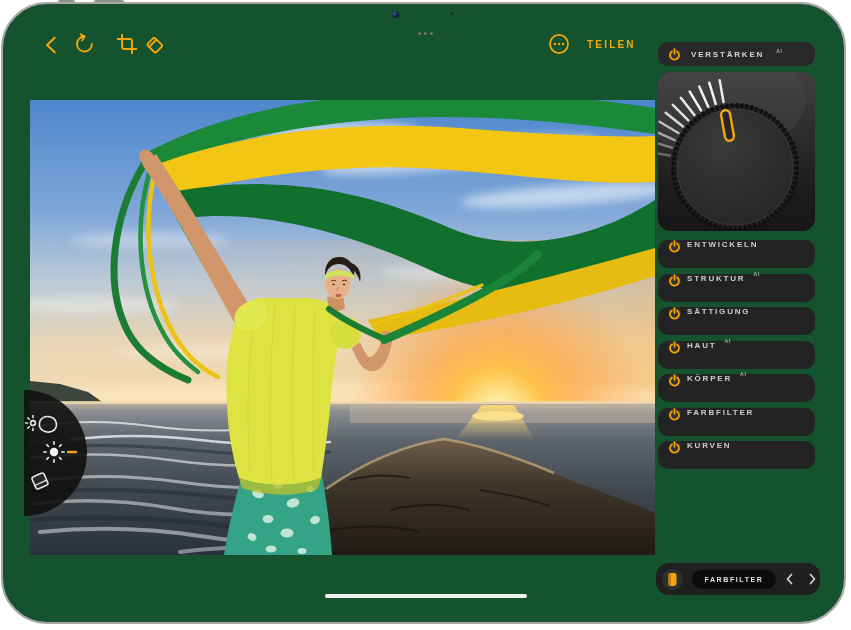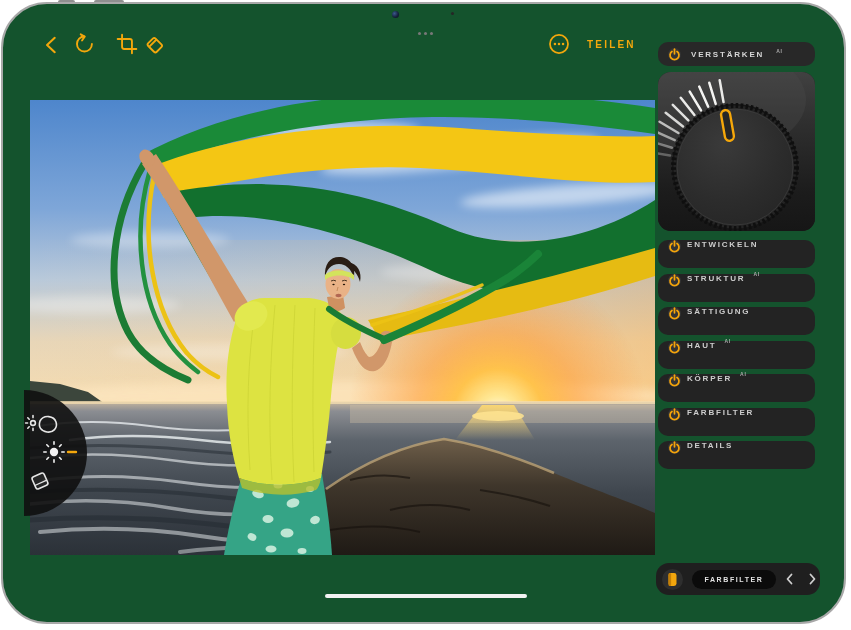--- a/index.html
+++ b/index.html
@@ -357,21 +357,21 @@
             <line x1="7" y1="1.3" x2="7" y2="6.3" stroke="#f4a40a" stroke-width="1.9" stroke-linecap="round"></line>
           </svg>
         <span class="row-label">FARBFILTER</span>
       </div>
       <div class="row">
         <svg class="pw" viewBox="0 0 14 14">
             <circle cx="7" cy="7" r="7" fill="#343434"></circle>
             <path d="M4.3,3.7 A4.8,4.8 0 1 0 9.7,3.7" fill="none" stroke="#f4a40a" stroke-width="1.9" stroke-linecap="round"></path>
             <line x1="7" y1="1.3" x2="7" y2="6.3" stroke="#f4a40a" stroke-width="1.9" stroke-linecap="round"></line>
           </svg>
-        <span class="row-label">DETAILS</span>
+        <span class="row-label">KURVEN</span>
       </div>
     </div>
 
     <div class="filter-bar">
       <button class="fb-circle">
         <svg width="11" height="15" viewBox="0 0 11 15">
           <rect x="1.5" y="1" width="8" height="13" rx="2.4" fill="#f2a60d"></rect>
           <rect x="1.5" y="1" width="2.6" height="13" rx="1.3" fill="#c47f06"></rect>
         </svg>
       </button>

